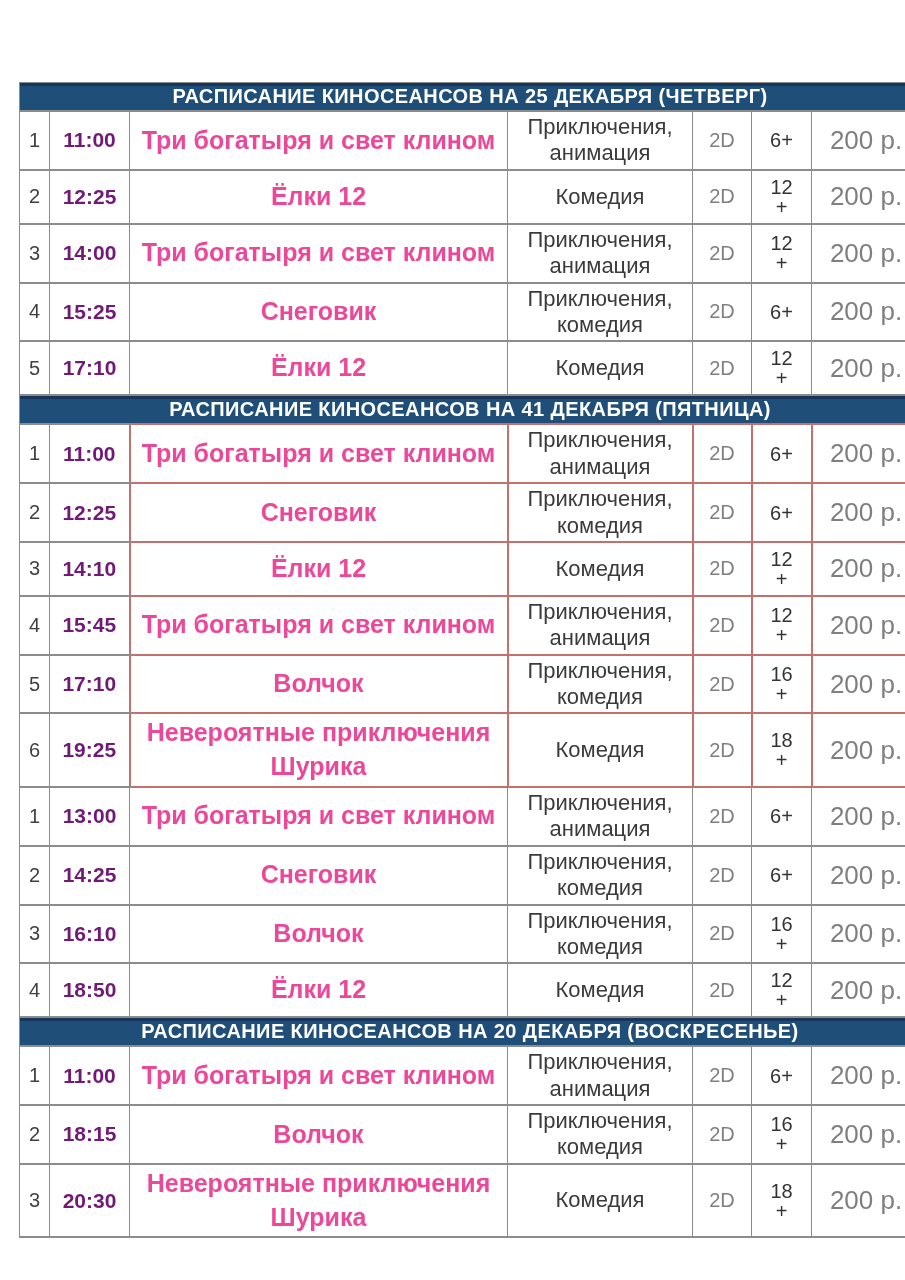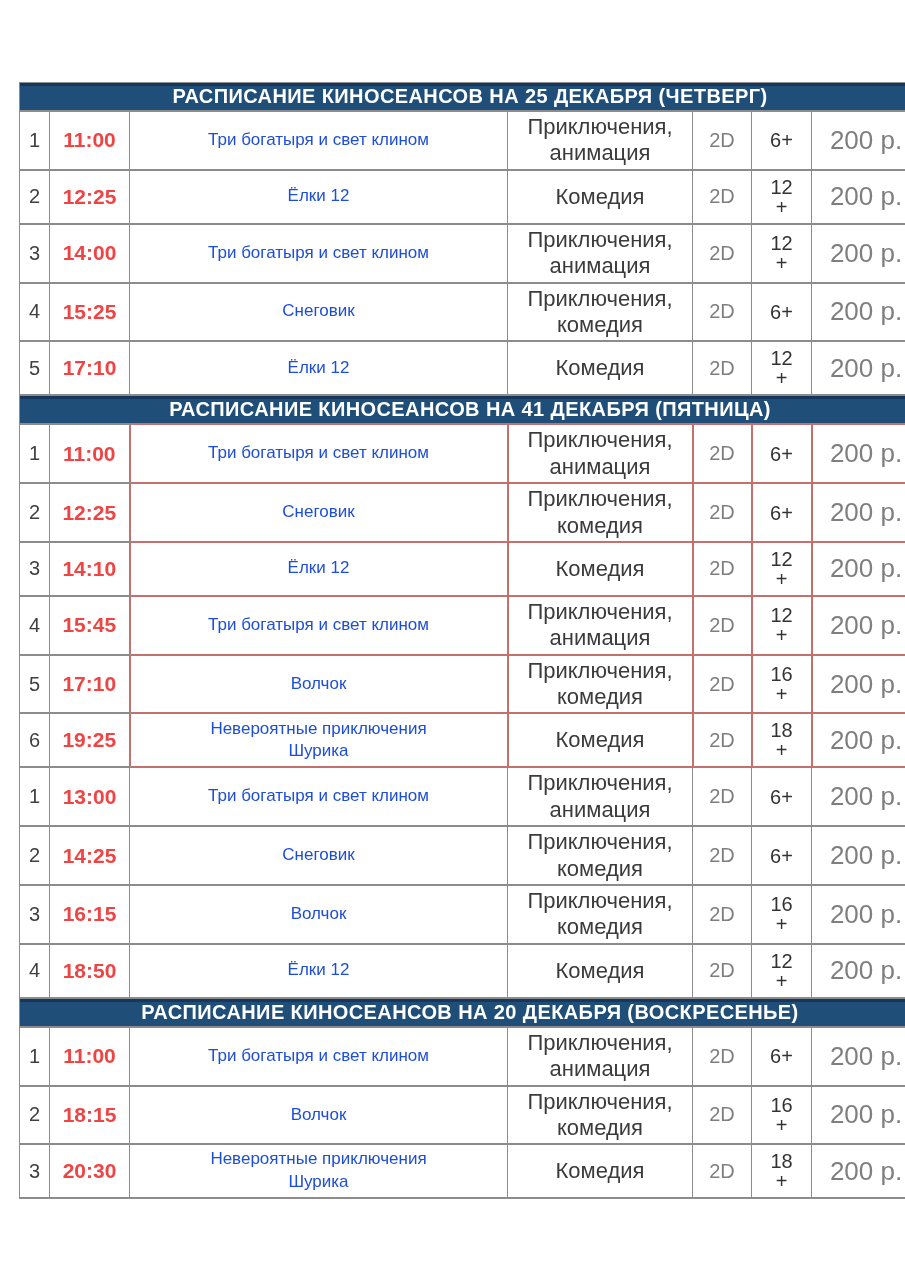--- a/index.html
+++ b/index.html
@@ -18,22 +18,22 @@
     padding:2px 4px; box-sizing:border-box; overflow:hidden;
   }
   tr.movie td { height:54px; }
   td.bar-cell {
     height:25px; background:#1F4E79;
     box-shadow: inset 0 3px 0 #16365C;
     border-top-width:1px; border-bottom-width:1px;
     color:#ffffff; font-weight:bold; font-size:20px; letter-spacing:0.4px;
   }
   .c-num   { font-size:20px; color:#404040; padding:2px 1px; }
-  .c-time  { font-size:21px; font-weight:bold; color:#ef4444; }
-  .c-title { font-size:17px; font-weight:normal; color:#1d4ed8; white-space:pre-line; line-height:1.35; }
+  .c-time  { font-size:21px; font-weight:bold; color:#701a75; }
+  .c-title { font-size:25px; font-weight:bold; color:#ec4899; white-space:pre-line; line-height:1.35; }
   .c-genre { font-size:22px; color:#3B3B3B; white-space:pre-line; line-height:1.2; }
   .c-format{ font-size:20px; color:#7F7F7F;margin-top:33px; }
   .c-age   { font-size:20px; color:#333333; white-space:pre-line; line-height:1.0; }
   .c-price { font-size:26px; color:#7F7F7F; }
   
   tr.hl td:nth-child(n+3) { border:2px solid #C4706C; }
 </style>
 </head>
 <body>
 
@@ -191,21 +191,21 @@
         <td class="c-time">14:25</td>
         <td class="c-title">Снеговик</td>
         <td class="c-genre">Приключения,
 комедия</td>
         <td class="c-format">2D</td>
         <td class="c-age">6+</td>
         <td class="c-price">200 р.</td>
       </tr>
       <tr class="movie">
         <td class="c-num">3</td>
-        <td class="c-time">16:15</td>
+        <td class="c-time">16:10</td>
         <td class="c-title">Волчок</td>
         <td class="c-genre">Приключения,
 комедия</td>
         <td class="c-format">2D</td>
         <td class="c-age">16
 +</td>
         <td class="c-price">200 р.</td>
       </tr>
       <tr class="movie">
         <td class="c-num">4</td>

